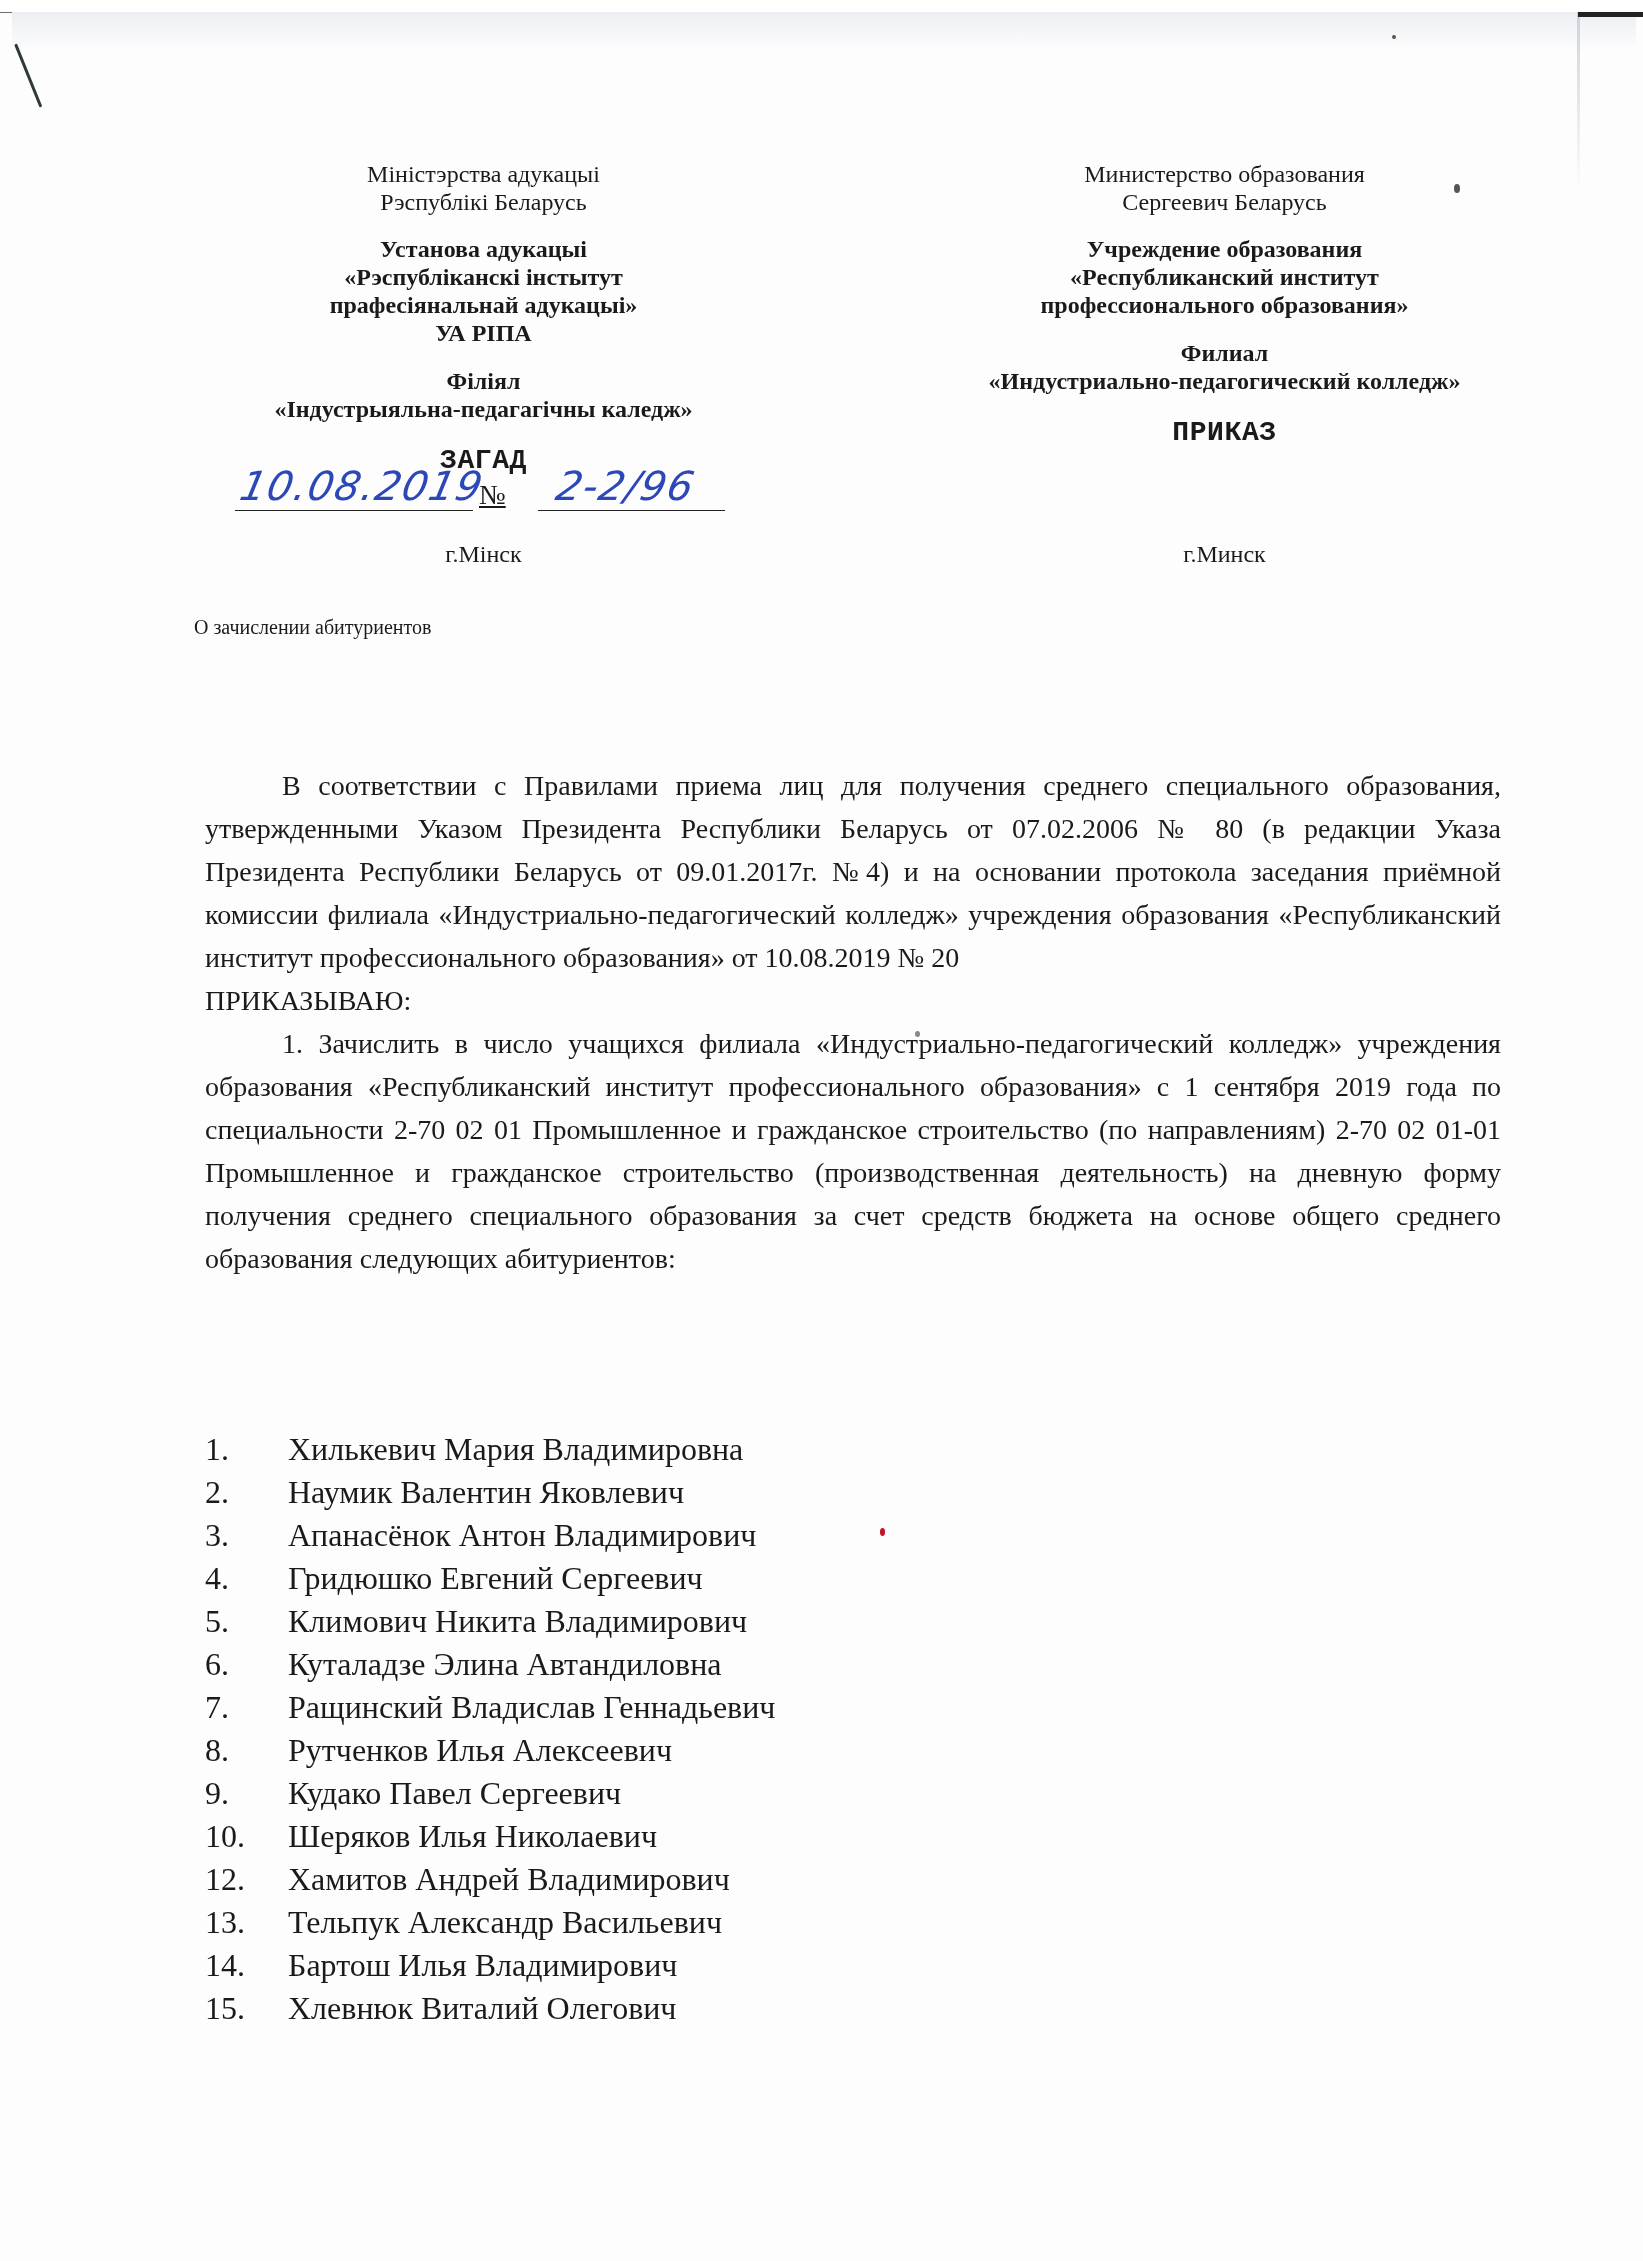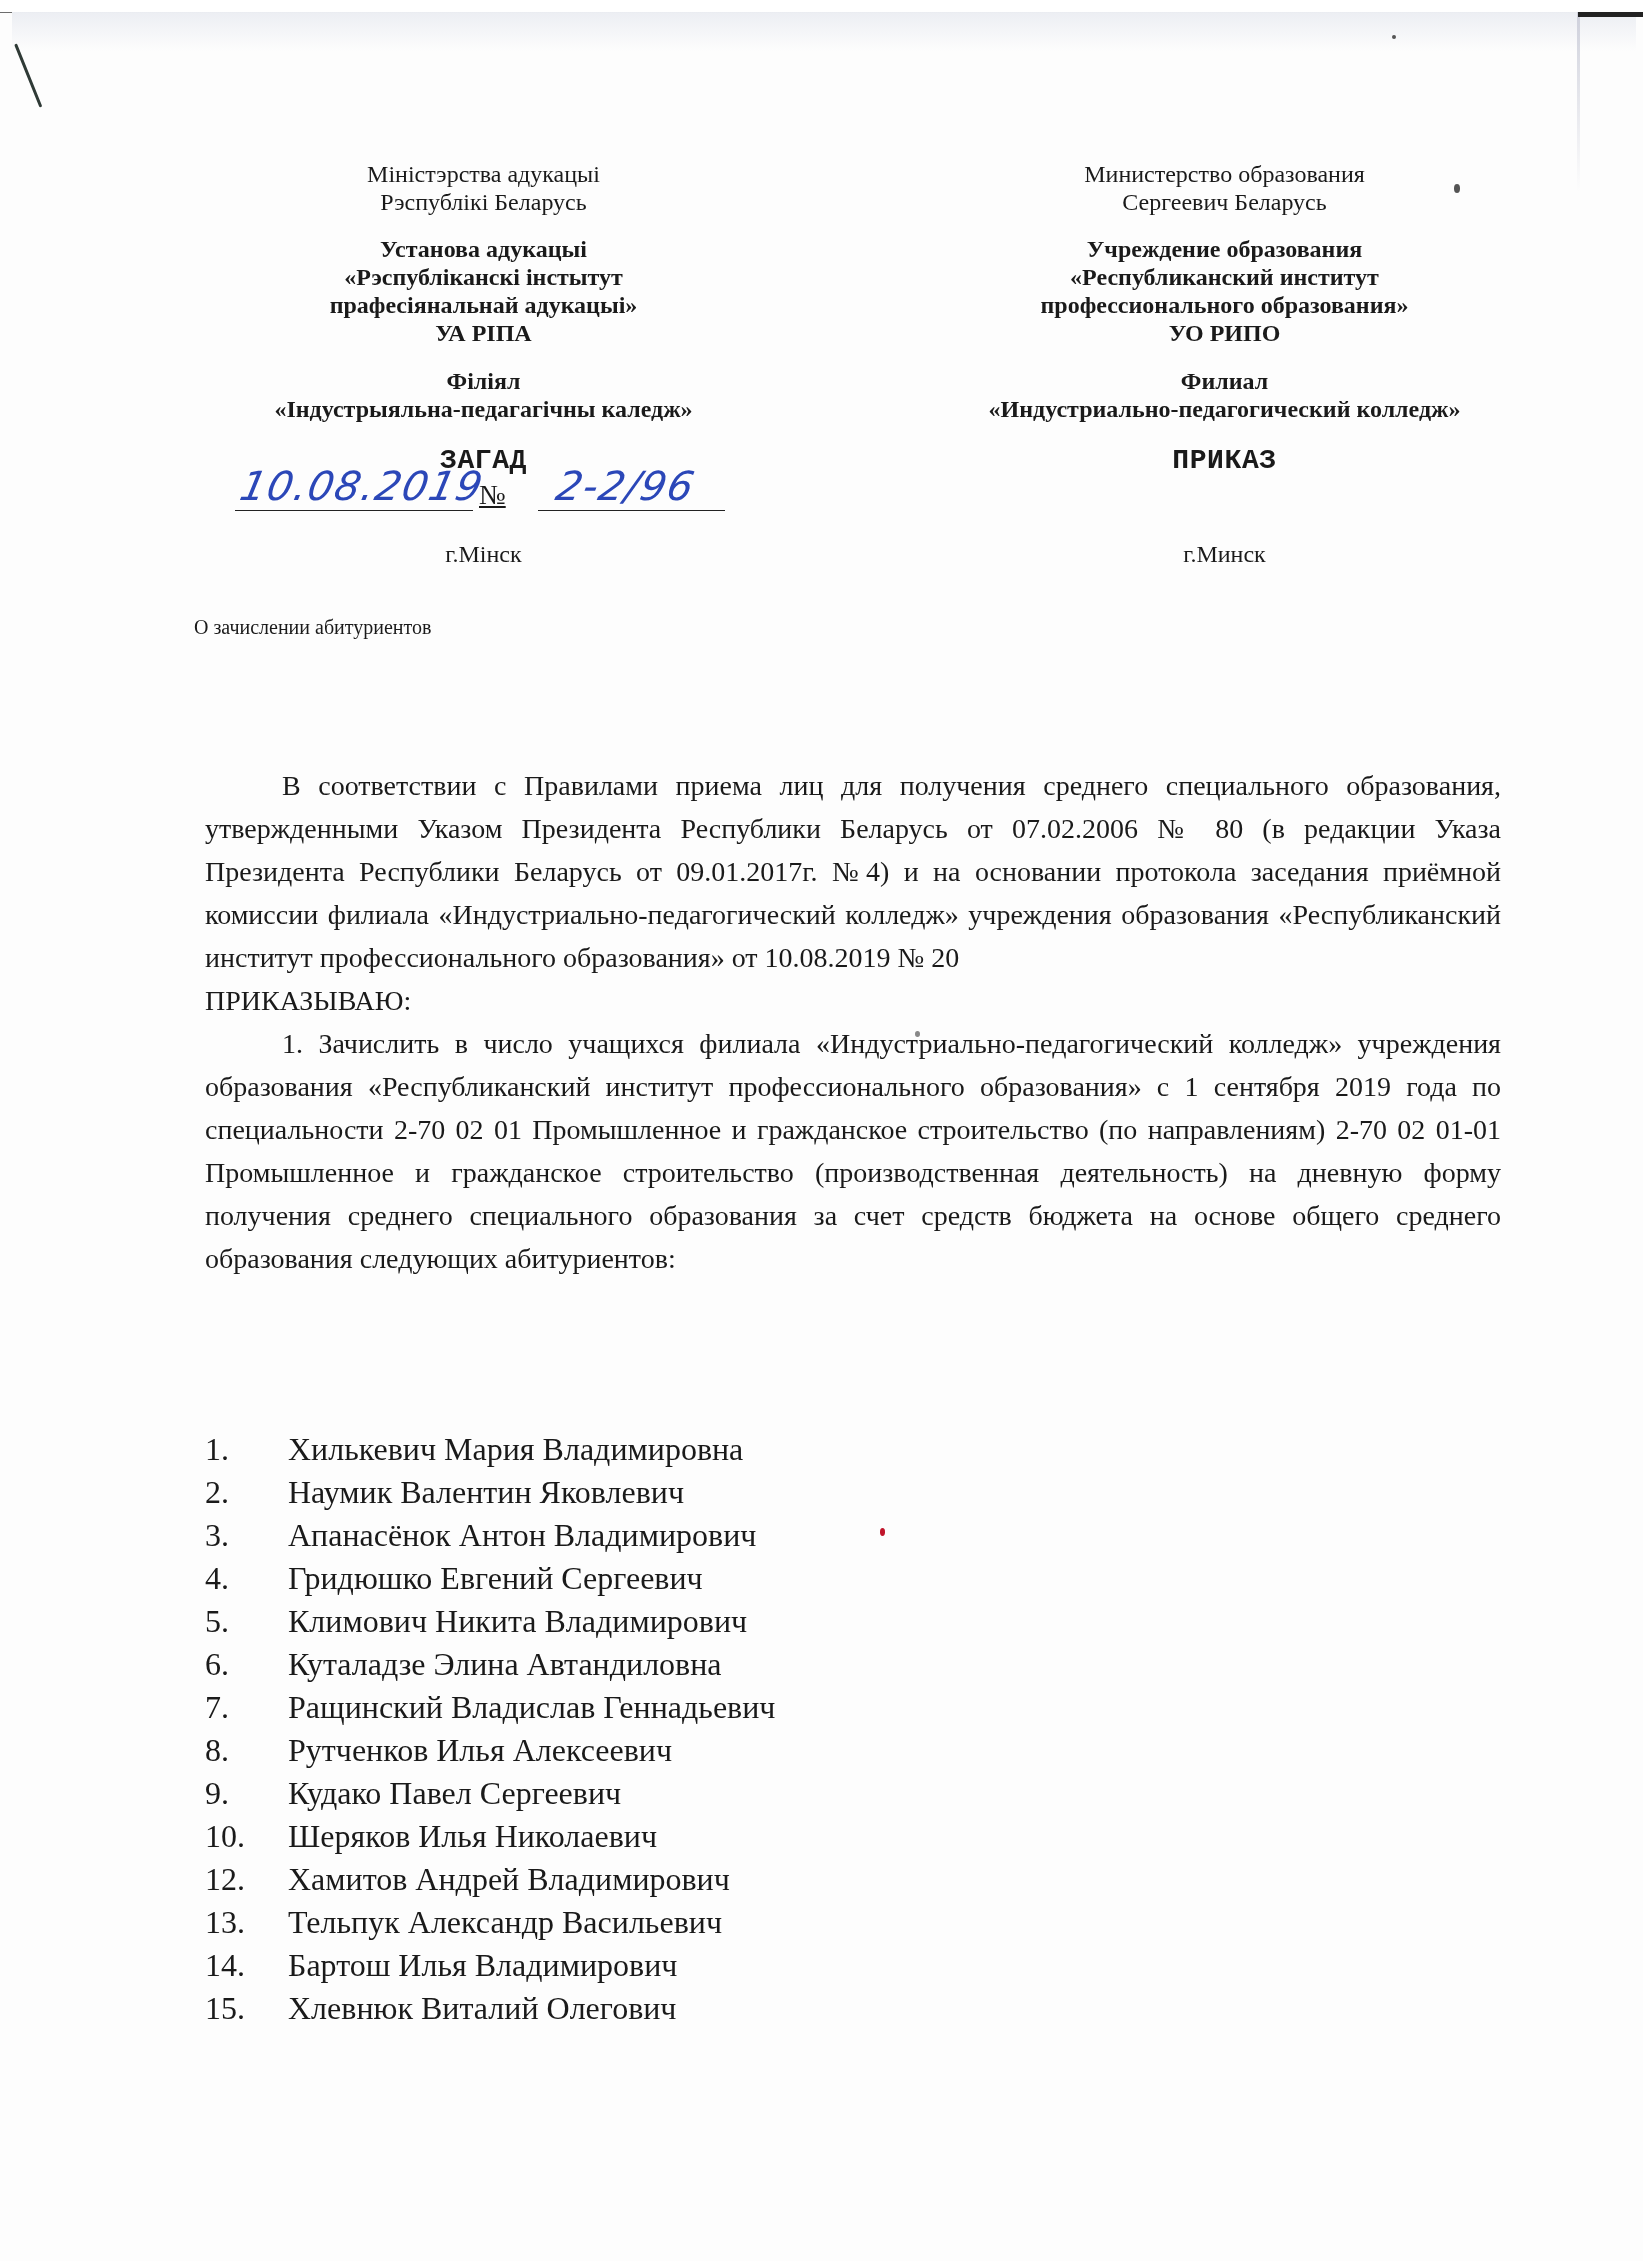--- a/index.html
+++ b/index.html
@@ -73,21 +73,20 @@
   <div class="title">ЗАГАД</div>
 </div>
 
 <div class="hdr-col hdr-right">
   <div class="reg">Министерство образования</div>
   <div class="reg">Сергеевич Беларусь</div>
   <div class="gap"></div>
   <div class="b">Учреждение образования</div>
   <div class="b">«Республиканский институт</div>
   <div class="b">профессионального образования»</div>
-  <div class="b">УО РИПО</div>
   <div class="gap"></div>
   <div class="b">Филиал</div>
   <div class="b">«Индустриально-педагогический колледж»</div>
   <div class="title">ПРИКАЗ</div>
 </div>
 
 <div class="date-line">
   <span class="date-hand">10.08.2019</span>
   <div class="u1"></div>
   <span class="no-sign">№</span>

